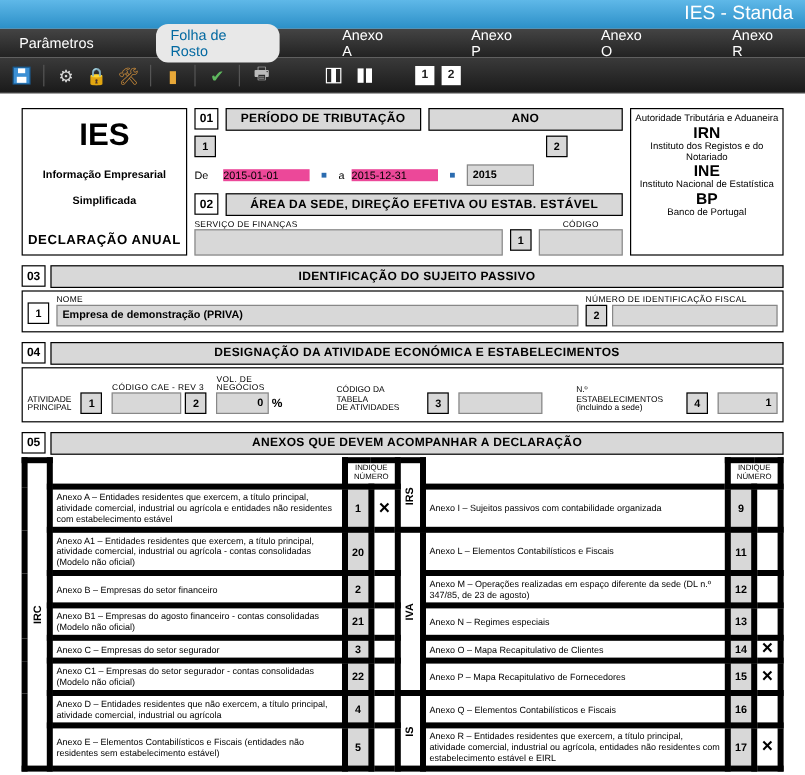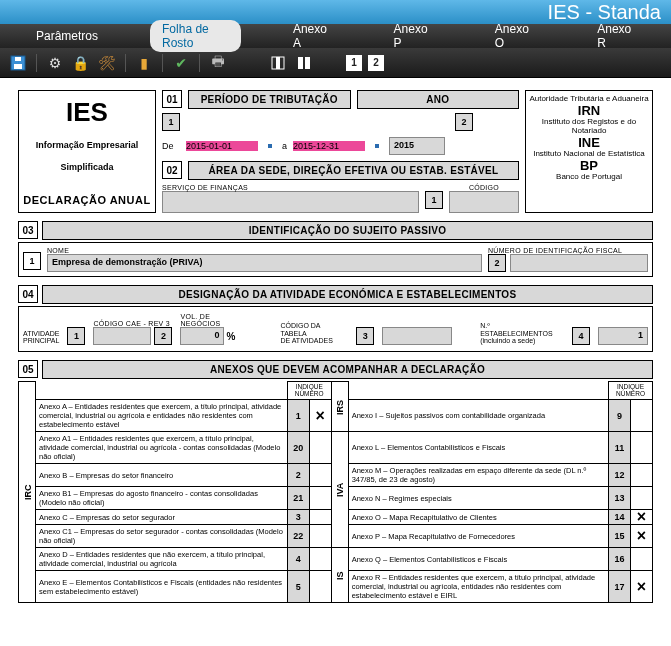--- a/index.html
+++ b/index.html
@@ -1,18 +1,18 @@
 <!DOCTYPE html>
 <html><head>
 <meta charset="utf-8">
 <style>
 * { box-sizing: border-box; margin: 0; padding: 0; }
 body { font-family: Arial, sans-serif; font-size: 10px; background: #fff; width: 671px; }
-.titlebar { background: linear-gradient(#5fb8e8,#2b8fc7); color: #fff; height: 20px; display: flex; align-items: center; justify-content: flex-end; padding: 12px 10px; font-size: 20px; }
-.menubar { background: linear-gradient(#444,#222); height: 24px; display: flex; align-items: center; padding: 0 24px; gap: 40px; }
+.titlebar { background: linear-gradient(#5fb8e8,#2b8fc7); color: #fff; height: 20px; display: flex; align-items: center; justify-content: flex-end; padding: 12px 10px; font-size: 16px; }
+.menubar { background: linear-gradient(#444,#222); height: 24px; display: flex; align-items: center; padding: 0 4px; gap: 40px; }
 .menubar a { color: #fff; font-size: 12px; text-decoration: none; padding: 2px 12px; border-radius: 10px; }
 .menubar a.active { background: #e8e8e8; color: #0369a1; }
 .toolbar { background: linear-gradient(#3a3a3a,#1a1a1a); height: 30px; display: flex; align-items: center; padding: 0 8px; gap: 6px; border-bottom: 1px solid #000; }
 .tool-btn { width: 20px; height: 20px; display: flex; align-items: center; justify-content: center; cursor: pointer; font-size: 14px; }
 .tool-sep { width: 1px; height: 18px; background: #555; margin: 0 2px; }
 .page-btn { width: 16px; height: 16px; background: #fff; color: #222; font-size: 10px; display: flex; align-items: center; justify-content: center; font-weight: bold; cursor: pointer; }
 .page { background: #fff; padding: 12px 18px; }
 .row { display: flex; gap: 6px; }
 .box { border: 1px solid #000; padding: 2px 4px; }
 .header-left { width: 138px; text-align: center; display: flex; flex-direction: column; justify-content: space-between; padding: 6px 4px; }
@@ -24,21 +24,21 @@
 .header-right b { font-size: 13px; display: block; }
 .sec-num { width: 20px; height: 18px; border: 1px solid #000; display: flex; align-items: center; justify-content: center; font-size: 10px; font-weight: bold; background: #fff; }
 .sec-title { flex: 1; background: #d8d8d8; border: 1px solid #000; text-align: center; font-size: 10px; font-weight: bold; padding: 3px 4px; letter-spacing: 0.3px; }
 .field-num { width: 18px; height: 18px; border: 1px solid #000; background: #d8d8d8; display: flex; align-items: center; justify-content: center; font-size: 9px; font-weight: bold; }
 .input { background: #d8d8d8; border: 1px solid #888; height: 18px; padding: 2px 4px; font-size: 9px; font-weight: bold; }
 .date-fld { width: 72px; background: #ec4899; border: none; font-size: 9px; }
 .label-sm { font-size: 7px; letter-spacing: 0.3px; }
 .section { margin-top: 8px; }
 .sec-header { display: flex; gap: 4px; align-items: stretch; justify-content: flex-end; }
 table.anexos { width: 100%; border-collapse: collapse; font-size: 7.5px; }
-table.anexos td { border: 1px solid #000000; padding: 2px 3px; vertical-align: middle; }
+table.anexos td { border: 5px solid #000000; padding: 2px 3px; vertical-align: middle; }
 table.anexos .num-col { width: 22px; text-align: center; background: #d8d8d8; font-weight: bold; font-size: 9px; }
 table.anexos .check-col { width: 22px; text-align: center; font-size: 16px; font-weight: bold; line-height: 10px; }
 table.anexos .vhead { width: 16px; text-align: center; font-weight: bold; font-size: 9px; writing-mode: vertical-rl; transform: rotate(180deg); }
 table.anexos .thead { background: #fff; font-size: 6.5px; text-align: center; font-weight: normal; line-height: 1; }
 .sq { width: 4px; height: 4px; background: #2b6cb0; display: inline-block; vertical-align: middle; margin: 0 4px; }
 </style>
 </head>
 <body>
 
 <div class="titlebar">

